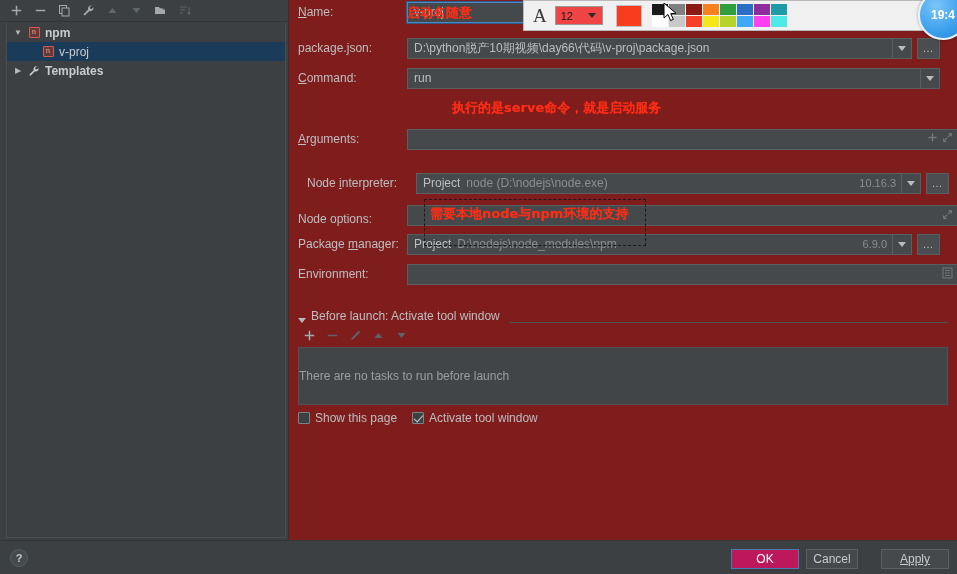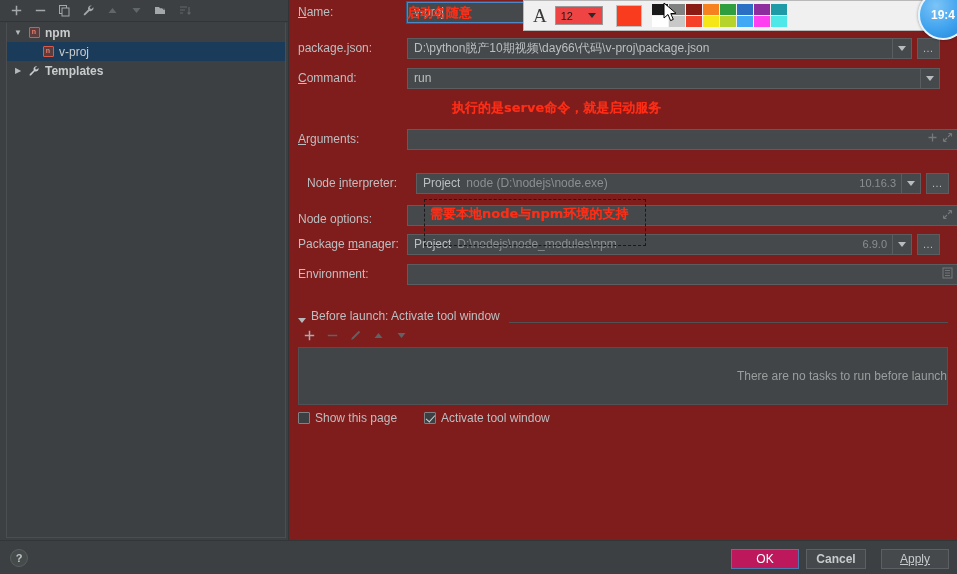--- a/index.html
+++ b/index.html
@@ -149,26 +149,26 @@
   #bl-toolbar .blbtn {
     width: 17px; height: 17px;
     display: flex; align-items: center; justify-content: center;
     color: #a8acae;
   }
   #bl-toolbar .blbtn.dim { color: #5f6365; }
   #bl-box {
     position: absolute; left: 9px; top: 347px;
     width: 650px; height: 58px;
     background: #414547; border: 1px solid #4e5254;
-    display: flex; align-items: center; justify-content: flex-end;
+    display: flex; align-items: center; justify-content: flex-start;
     color: #9a9e9f; font-size: 12px;
   }
   #bottom-checks {
     position: absolute; left: 9px; top: 411px;
-    display: flex; align-items: center; gap: 27px;
+    display: flex; align-items: center; gap: 15px;
   }
   .chk-wrap { display: flex; align-items: center; gap: 5px; }
   .chkbox {
     width: 12px; height: 12px;
     border: 1px solid #7e8285; background: #3c4042;
     position: relative; border-radius: 1px;
   }
   .chkbox.checked::after {
     content: "";
     position: absolute; left: 3px; top: 0px;
@@ -197,21 +197,21 @@
     position: absolute; top: 8px; height: 20px;
     border: 1px solid #5c6062; background: #45494b;
     color: #c8cbcd; font-size: 12px;
     display: flex; align-items: center; justify-content: center;
   }
   #ok-btn {
     left: 731px; width: 68px;
     background: #be185d; border: 1px solid #4a7aad;
     color: #ffffff;
   }
-  #cancel-btn { left: 806px; width: 60px; font-weight: bold; }
+  #cancel-btn { left: 806px; width: 52px; }
   #apply-btn { left: 881px; width: 68px; }
   #apply-btn span { text-decoration: underline; }
 
   
   #annot-toolbar {
     position: absolute; left: 523px; top: 0;
     width: 434px; height: 31px;
     background: #f0f0f0;
     border: 1px solid #b9b9b9;
     display: flex; align-items: center;

